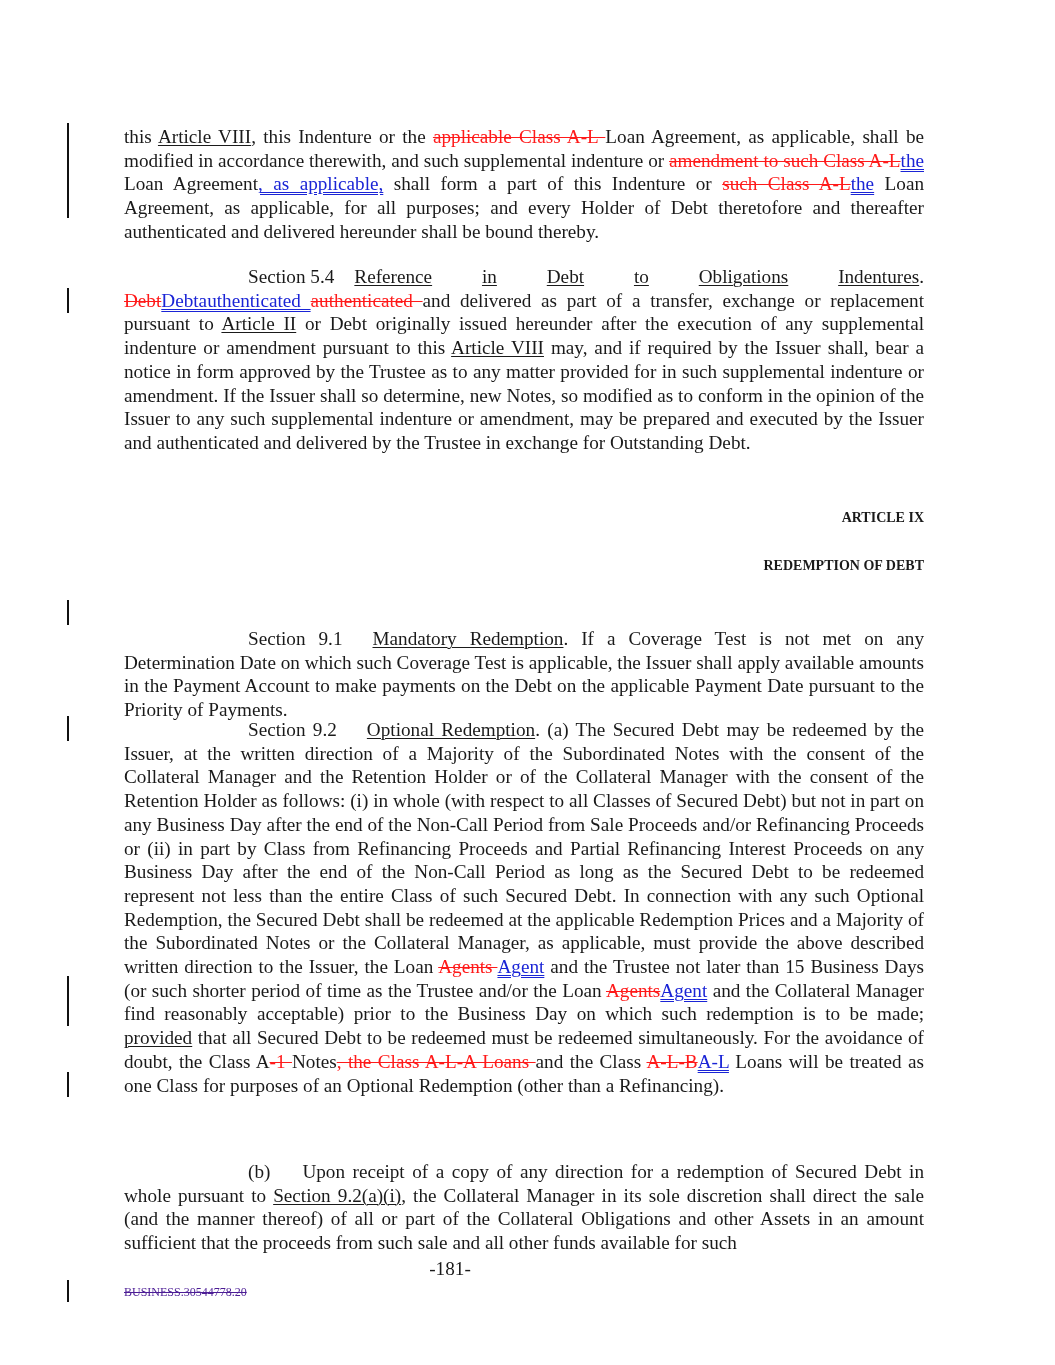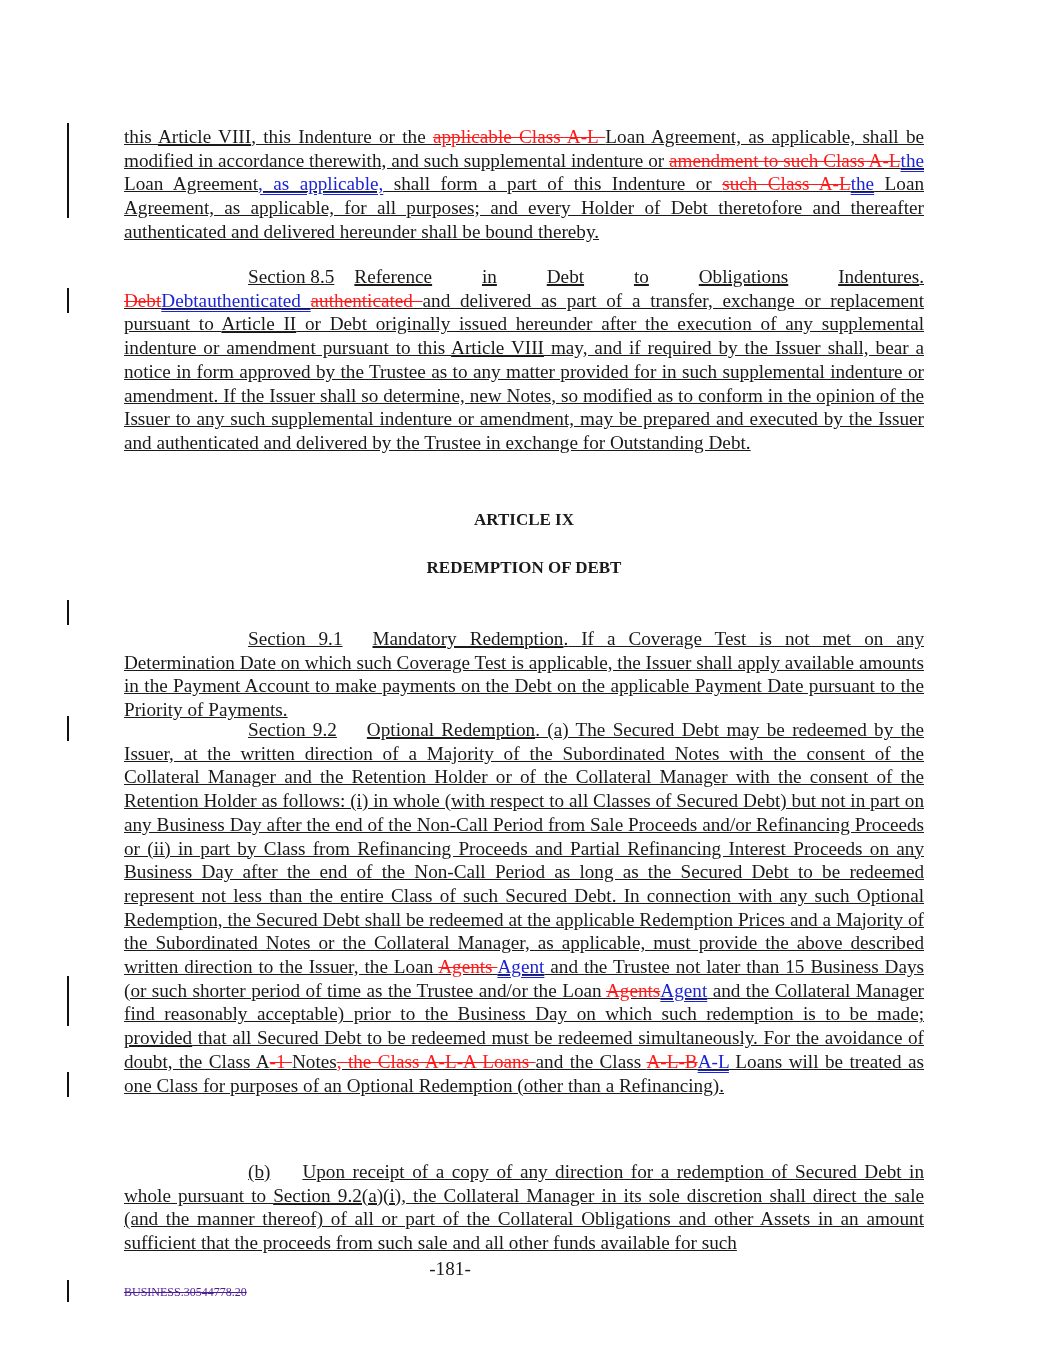--- a/index.html
+++ b/index.html
@@ -1,26 +1,26 @@
 <!DOCTYPE html>
 <html><head>
 <meta charset="utf-8">
 <style>
   html, body { margin: 0; padding: 0; background: #ffffff; }
   body { width: 1055px; height: 1365px; position: relative; overflow: hidden;
          font-family: "Liberation Serif", "DejaVu Serif", serif; color: #1a1a1a; }
   .page { position: absolute; left: 0; top: 0; width: 1055px; height: 1365px; }
-  .text { position: absolute; left: 124px; width: 800px; font-size: 19.2px; line-height: 23.7px; text-align: justify; text-decoration: underline; }
+  .text { position: absolute; left: 124px; width: 800px; font-size: 19.2px; line-height: 23.7px; text-align: justify; }
   .para { margin: 0; }
   .indent { display: inline-block; width: 124px; }
   .sec-gap { display: inline-block; width: 30px; }
   .u { text-decoration: underline; text-decoration-thickness: 1px; text-underline-offset: 2px; }
   .del { color: #ff1a1a; text-decoration: line-through; text-decoration-thickness: 1px; }
   .ins { color: #1a24d6; text-decoration: underline double; text-decoration-thickness: 1px; text-underline-offset: 2px; }
-  .heading { position: absolute; left: 124px; width: 800px; text-align: center; font-weight: bold; font-size: 17px; }
+  .heading { position: absolute; left: 124px; width: 800px; text-align: right; font-weight: bold; font-size: 14px; }
   .changebar { position: absolute; left: 67px; width: 2px; background: #111; }
   .pagenum { position: absolute; left: 0; width: 900px; top: 1258px; text-align: center; font-size: 19.2px; }
   .footer-id { position: absolute; left: 124px; top: 1285px; font-size: 12px; color: #4c1d95; text-decoration: line-through; }
   .s85 { display: flex; justify-content: space-between; }
 </style>
 </head>
 <body>
 
 <div class="page">
 
@@ -33,21 +33,21 @@
   <div class="changebar" style="top:1280px;height:22px;"></div>
 
   <div class="text" style="top:125px;">
     <p class="para">
       <span>this </span><span class="u">Article VIII</span><span>, this Indenture or the </span><span class="del">applicable Class A-L </span><span>Loan Agreement, as applicable, shall be modified in accordance therewith, and such supplemental indenture or </span><span class="del">amendment to such Class A-L</span><span class="ins">the</span><span> Loan Agreement</span><span class="ins">, as applicable,</span><span> shall form a part of this Indenture or </span><span class="del">such Class A-L</span><span class="ins">the</span><span> Loan Agreement, as applicable, for all purposes; and every Holder of Debt theretofore and thereafter authenticated and delivered hereunder shall be bound thereby.</span>
     </p>
   </div>
 
   <div class="text" style="top:265px;">
     <div class="s85" style="padding-left:124px;">
-      <span>Section 8.5</span>
+      <span>Section 5.4</span>
       <span class="u" style="flex:1; display:flex; justify-content:space-between; margin-left:20px;">
         <span>Reference</span>
         <span>in</span>
         <span style="text-decoration:none;background:#fff;">Debt</span>
         <span>to</span>
         <span>Obligations</span>
         <span>Indentures</span>
       </span>
         <span>.</span>
     </div>

